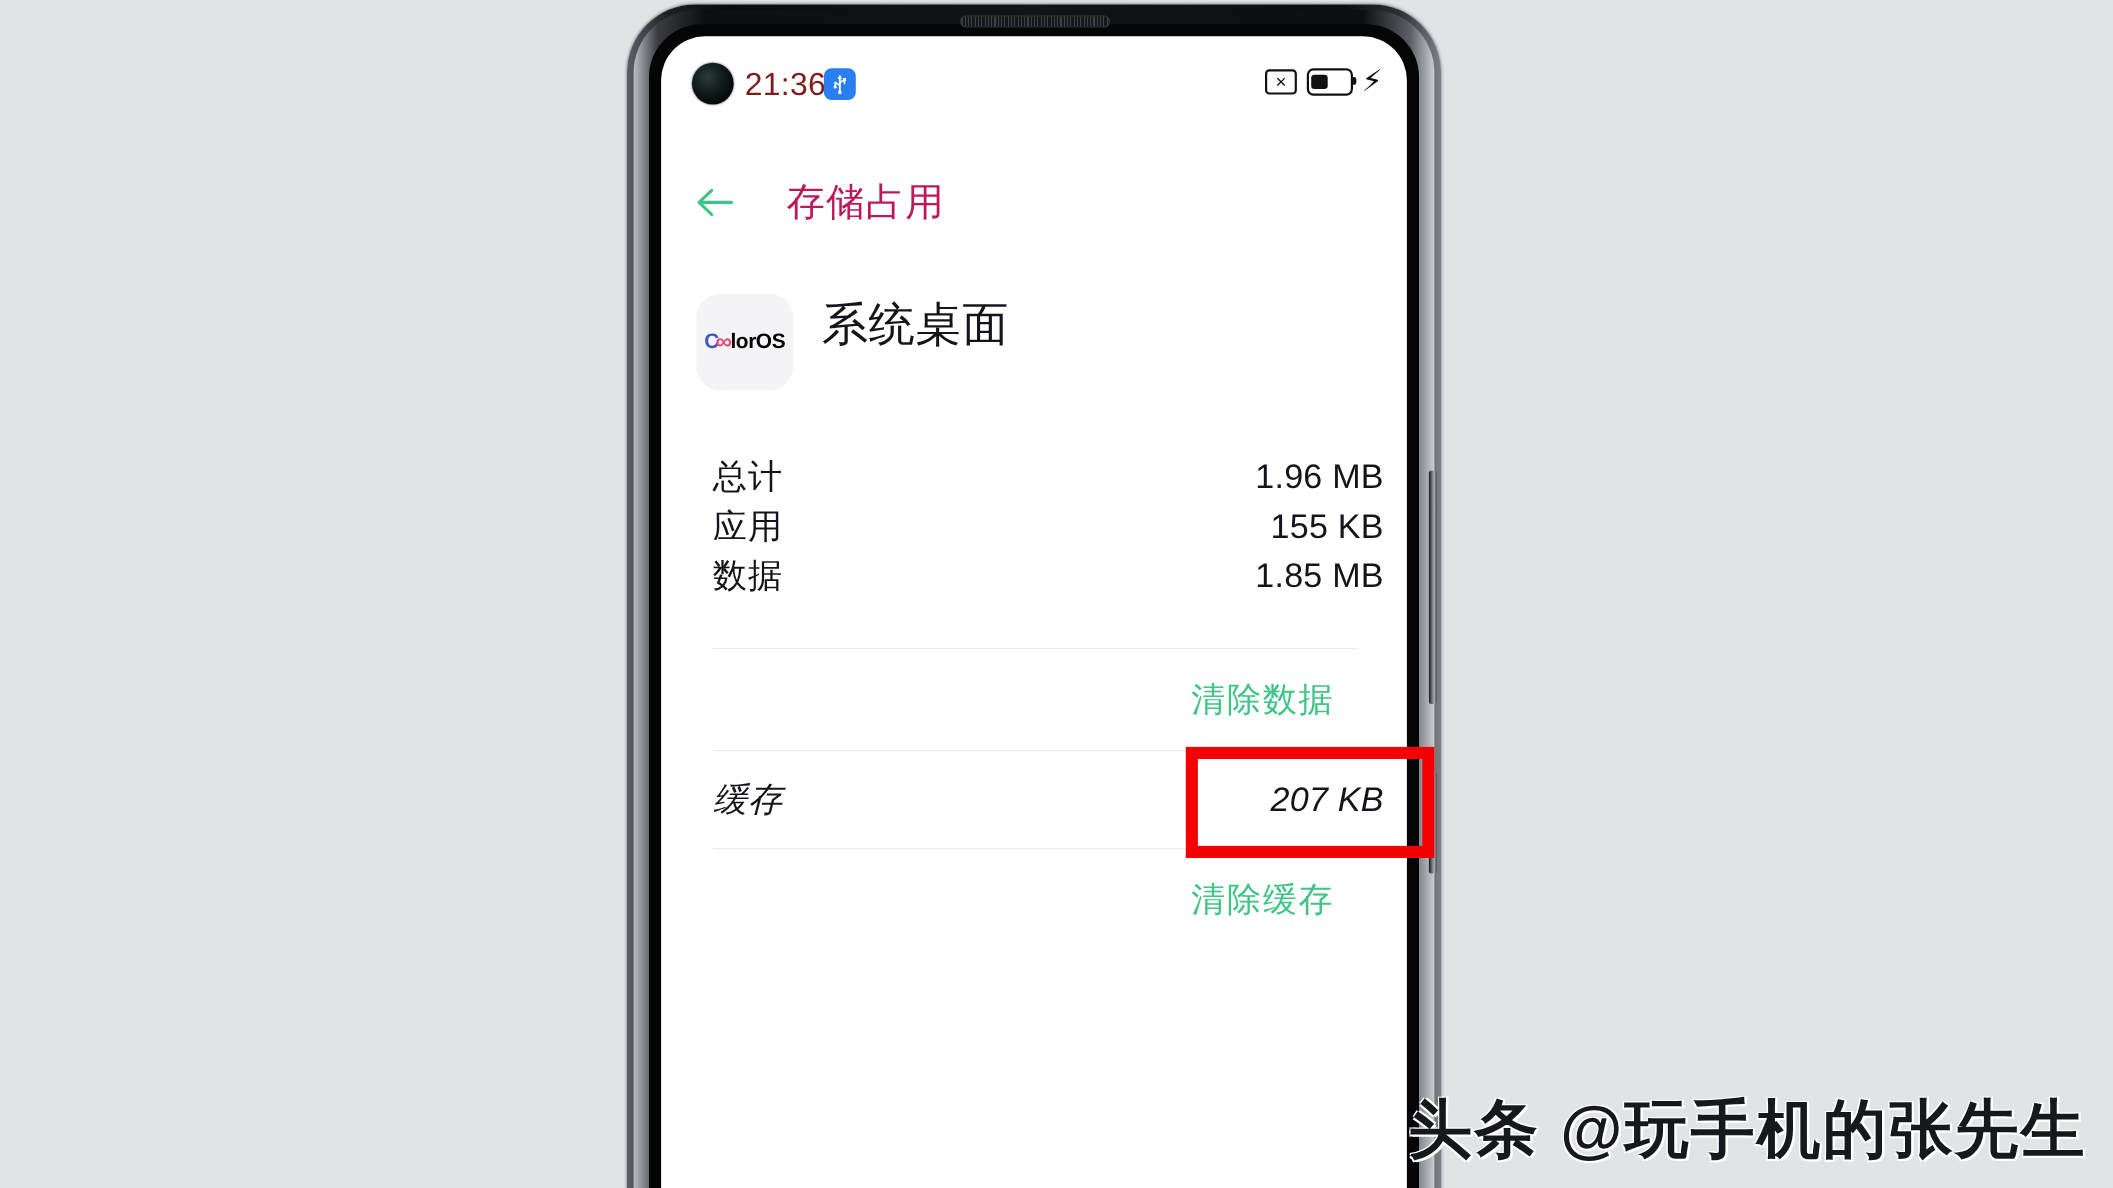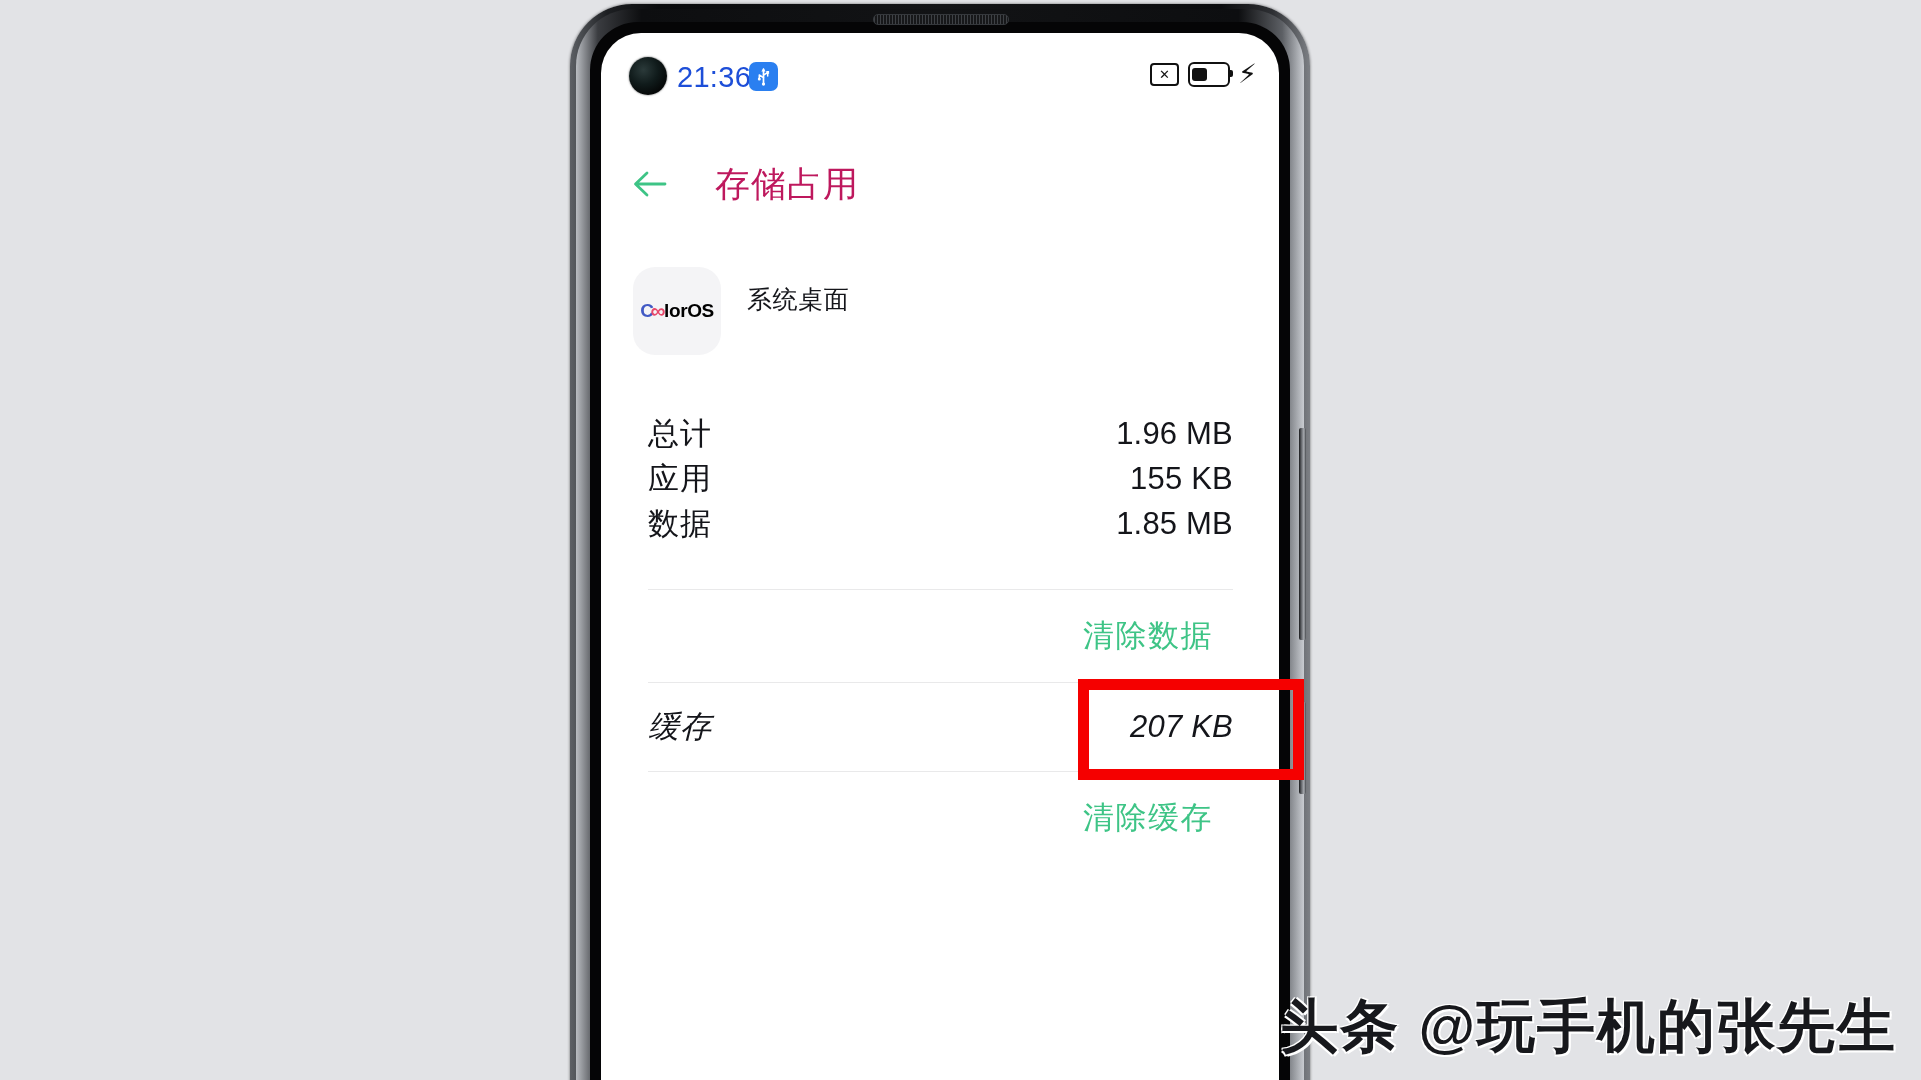--- a/index.html
+++ b/index.html
@@ -44,21 +44,21 @@
   
   #status-bar{
     position:absolute;left:0;top:0;width:678px;height:78px;
   }
   #punch-hole{
     position:absolute;left:28px;top:24px;width:38px;height:38px;border-radius:50%;
     background:radial-gradient(circle at 38% 34%,#2b3a3a 0%,#101b1b 42%,#050707 75%,#000 100%);
     box-shadow:0 0 2px rgba(0,0,0,.7);
   }
   #status-time{
-    position:absolute;left:76px;top:28px;font-size:29px;color:#1d4ed8;letter-spacing:.3px;
+    position:absolute;left:76px;top:28px;font-size:29px;color:#7f1d1d;letter-spacing:.3px;
   }
   #usb-icon{
     position:absolute;left:148px;top:29px;width:29px;height:29px;border-radius:7px;
     background:#2a7ff0;display:flex;align-items:center;justify-content:center;
   }
   #status-right{
     position:absolute;right:22px;top:28px;display:flex;align-items:center;gap:9px;
   }
   #mute-icon{
     width:25px;height:19px;border:2.6px solid #111;border-radius:4px;
@@ -89,31 +89,31 @@
   
   #app-header{position:absolute;left:0;top:216px;width:678px;height:110px;}
   #app-icon{
     position:absolute;left:32px;top:18px;width:88px;height:88px;border-radius:22px;
     background:#f4f4f6;display:flex;align-items:center;justify-content:center;
   }
   #app-icon-wordmark{
     display:flex;align-items:center;font-size:19px;font-weight:bold;letter-spacing:-.4px;
   }
   #app-name{
-    position:absolute;left:146px;top:18px;font-size:25px;color:#14151a;letter-spacing:.6px;margin-top:16px;
+    position:absolute;left:146px;top:18px;font-size:42px;color:#14151a;letter-spacing:.6px;
   }
   #app-version{
     position:absolute;left:146px;top:66px;font-size:28px;color:#9a9a9e;letter-spacing:.3px;
   }
 
   
   #storage-list{position:absolute;left:0;top:378px;width:678px;}
   .storage-row{
     position:relative;height:45px;display:flex;align-items:center;
-    justify-content:space-between;padding:0 46px 0 47px;
+    justify-content:space-between;padding:0 21px 0 47px;
   }
   .storage-label{font-size:31px;color:#14151a;letter-spacing:1px;}
   .storage-value{font-size:31px;color:#14151a;letter-spacing:.2px;}
   .divider{height:1px;background:#e9e9ea;margin:0 46px 0 47px;}
 
   .action-row{
     height:92px;display:flex;align-items:center;justify-content:flex-end;padding:0 66px 0 0;
   }
   .action-link{
     font-size:31px;color:#3ec486;letter-spacing:1.5px;cursor:pointer;

